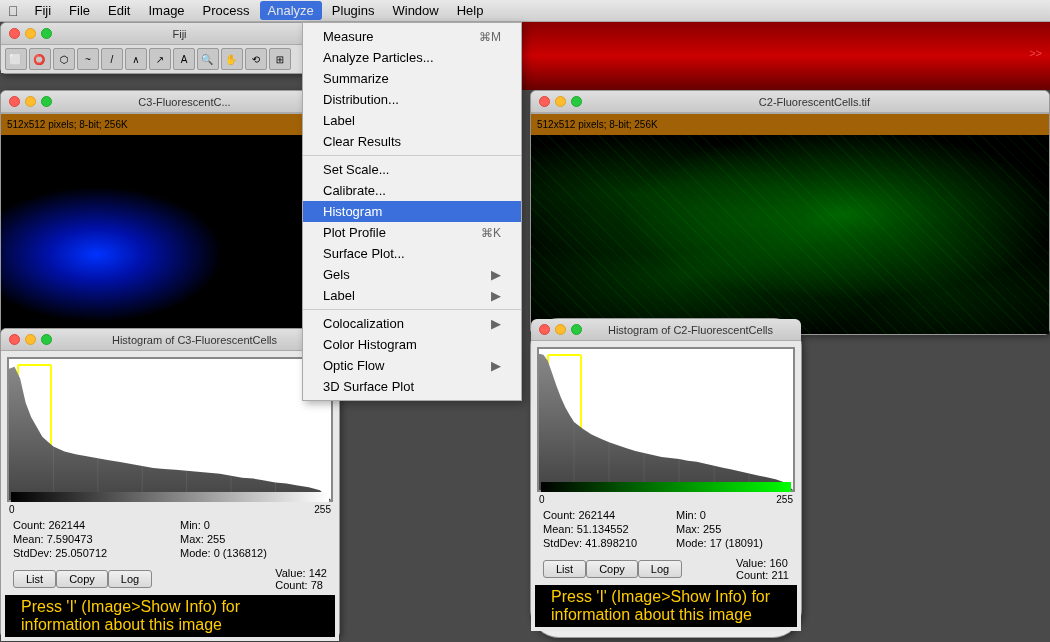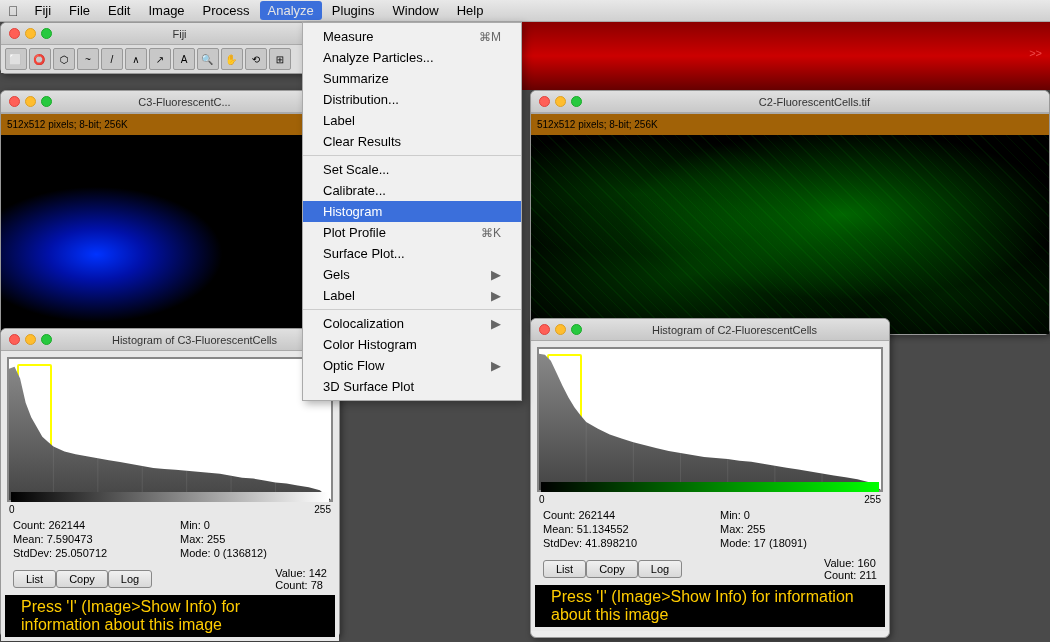--- a/index.html
+++ b/index.html
@@ -190,22 +190,23 @@
     
     .histogram-window-c3 {
       top: 328px;
       left: 0;
       width: 340px;
       height: 310px;
     }
     .histogram-window-c2 {
       top: 318px;
       left: 530px;
-      width: 360px;
+      width: 272px;
       height: 320px;
+      border-radius: 29px;
     }
     .histogram-content {
       padding: 4px;
       background: #e8e8e8;
     }
     .histogram-chart-area {
       background: white;
       border: 2px solid #888;
       position: relative;
       height: 145px;

